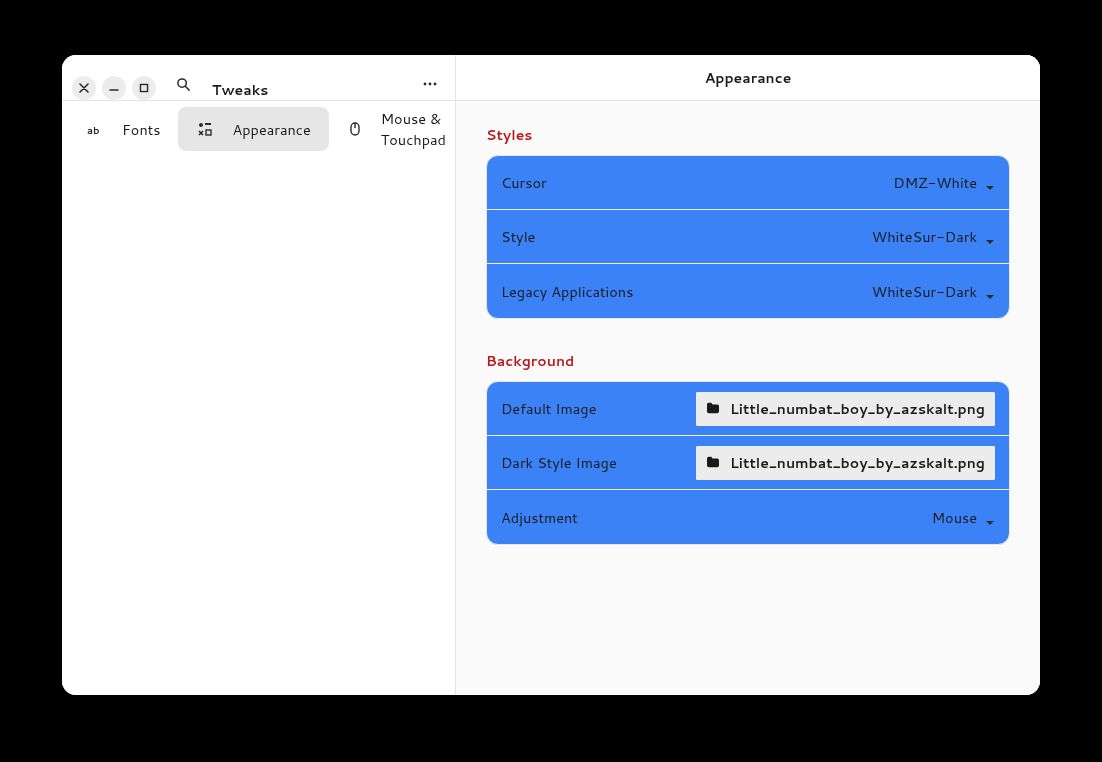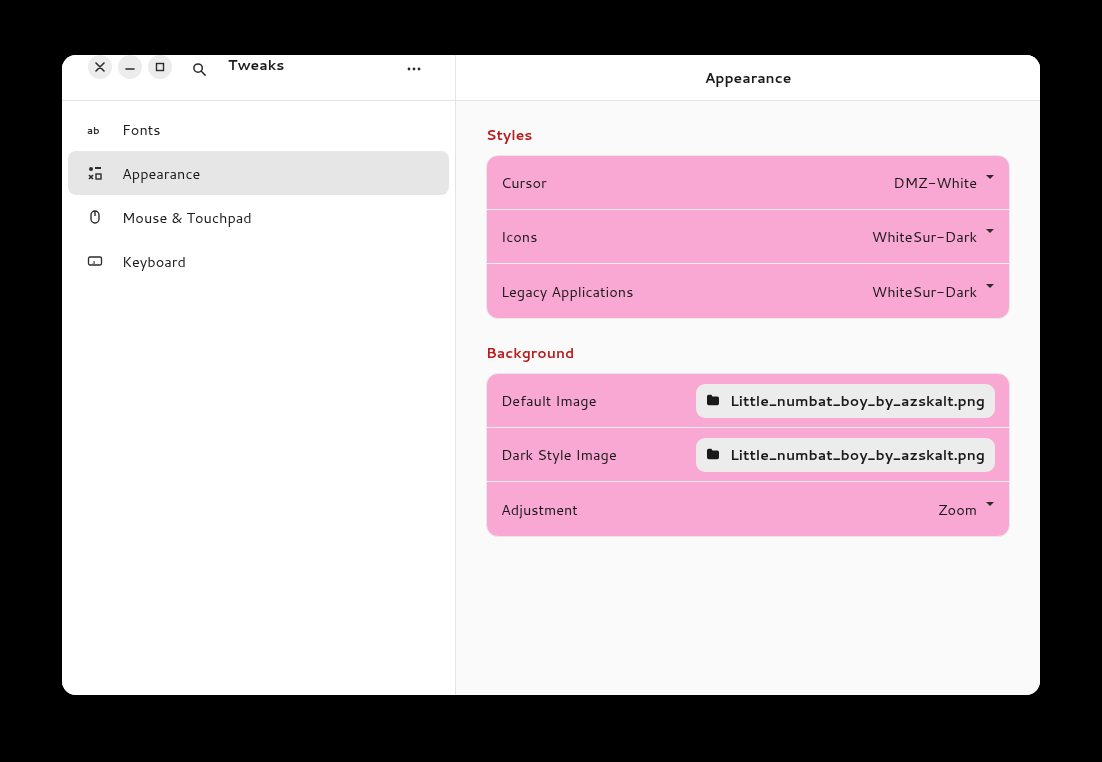--- a/index.html
+++ b/index.html
@@ -17,22 +17,22 @@
   .sidebar {
     width: 394px;
     background: #fff;
     border-right: 1px solid #e4e4e4;
     display: flex;
     flex-direction: column;
   }
   .sidebar-header {
     height: 46px;
     display: flex;
-    align-items: flex-start;
-    padding: 0 26px;
+    align-items: flex-end;
+    padding: 0 10px;
     border-bottom: 1px solid #e4e4e4;
     gap: 6px;
   }
   .wbtn {
     width: 24px; height: 24px;
     border-radius: 50%;
     background: #ececec;
     display: flex; align-items: center; justify-content: center;
     font-size: 12px; color: #2b2b2b;
     cursor: default;
@@ -43,21 +43,21 @@
     display: flex; align-items: center; justify-content: center;
     color: #2b2b2b;
   }
   .app-title {
     font-weight: 700; font-size: 14px; color: #1a1a1a;
     margin-left: 8px;
   }
   .spacer { flex: 1; }
   .nav {
     padding: 6px;
-    display: flex; flex-direction: column; gap: 0;
+    display: flex; flex-direction: row; gap: 0;
   }
   .nav-item {
     height: 44px;
     display: flex; align-items: center;
     padding: 0 18px;
     gap: 18px;
     font-size: 14.5px; color: #1a1a1a;
     border-radius: 8px;
     cursor: default;
   }
@@ -80,43 +80,43 @@
   .content-body {
     padding: 18px 30px;
     overflow-y: auto;
   }
   .section-title {
     font-weight: 700; font-size: 14px; color: #b91c1c;
     margin-bottom: 10px;
     margin-top: 6px;
   }
   .group {
-    background: #f9a8d4;
+    background: #3b82f6;
     border: 1px solid #e8e8e8;
     border-radius: 12px;
     overflow: hidden;
-    margin-bottom: 24px;
+    margin-bottom: 32px;
   }
   .row {
     height: 54px;
     padding: 0 14px;
     display: flex; align-items: center;
     border-bottom: 1px solid #eee;
   }
   .row:last-child { border-bottom: none; }
   .row-label { font-size: 14.5px; color: #1a1a1a; }
   .row-value {
-    display: flex; align-items: flex-start; gap: 8px;
+    display: flex; align-items: flex-end; gap: 8px;
     font-size: 14.5px; color: #1a1a1a;
   }
   .dropdown-arrow { display:flex; }
   .dropdown-arrow svg { width: 10px; height: 10px; color: #2b2b2b; }
   .file-chip {
     background: #ececec;
-    border-radius: 9px;
+    border-radius: 1px;
     padding: 7px 10px;
     display: flex; align-items: center; gap: 10px;
     font-weight: 700; font-size: 14px; color: #1a1a1a;
   }
   .file-chip svg { width: 14px; height: 12px; }
 </style>
 </head>
 <body>
 
 <div class="window">
@@ -223,21 +223,21 @@
             <span class="dropdown-arrow">
                 <svg viewBox="0 0 10 10">
                   <path d="M1 3 L5 7 L9 3" fill="currentColor"></path>
                 </svg>
               </span>
           </div>
         </div>
 
 
         <div class="row">
-          <span class="row-label">Icons</span>
+          <span class="row-label">Style</span>
           <div class="spacer"></div>
           <div class="row-value">
             <span>WhiteSur-Dark</span>
             <span class="dropdown-arrow">
                 <svg viewBox="0 0 10 10">
                   <path d="M1 3 L5 7 L9 3" fill="currentColor"></path>
                 </svg>
               </span>
           </div>
         </div>
@@ -279,21 +279,21 @@
                   <path d="M1 3 Q1 1 3 1 L6 1 L7.5 3 L13 3 Q15 3 15 5 L15 11 Q15 13 13 13 L3 13 Q1 13 1 11 Z" fill="currentColor"></path>
                 </svg></span>
             <span>Little_numbat_boy_by_azskalt.png</span>
           </div>
         </div>
 
         <div class="row">
           <span class="row-label">Adjustment</span>
           <div class="spacer"></div>
           <div class="row-value">
-            <span>Zoom</span>
+            <span>Mouse</span>
             <span class="dropdown-arrow">
                 <svg viewBox="0 0 10 10">
                   <path d="M1 3 L5 7 L9 3" fill="currentColor"></path>
                 </svg>
               </span>
           </div>
         </div>
 
       </div>
 

